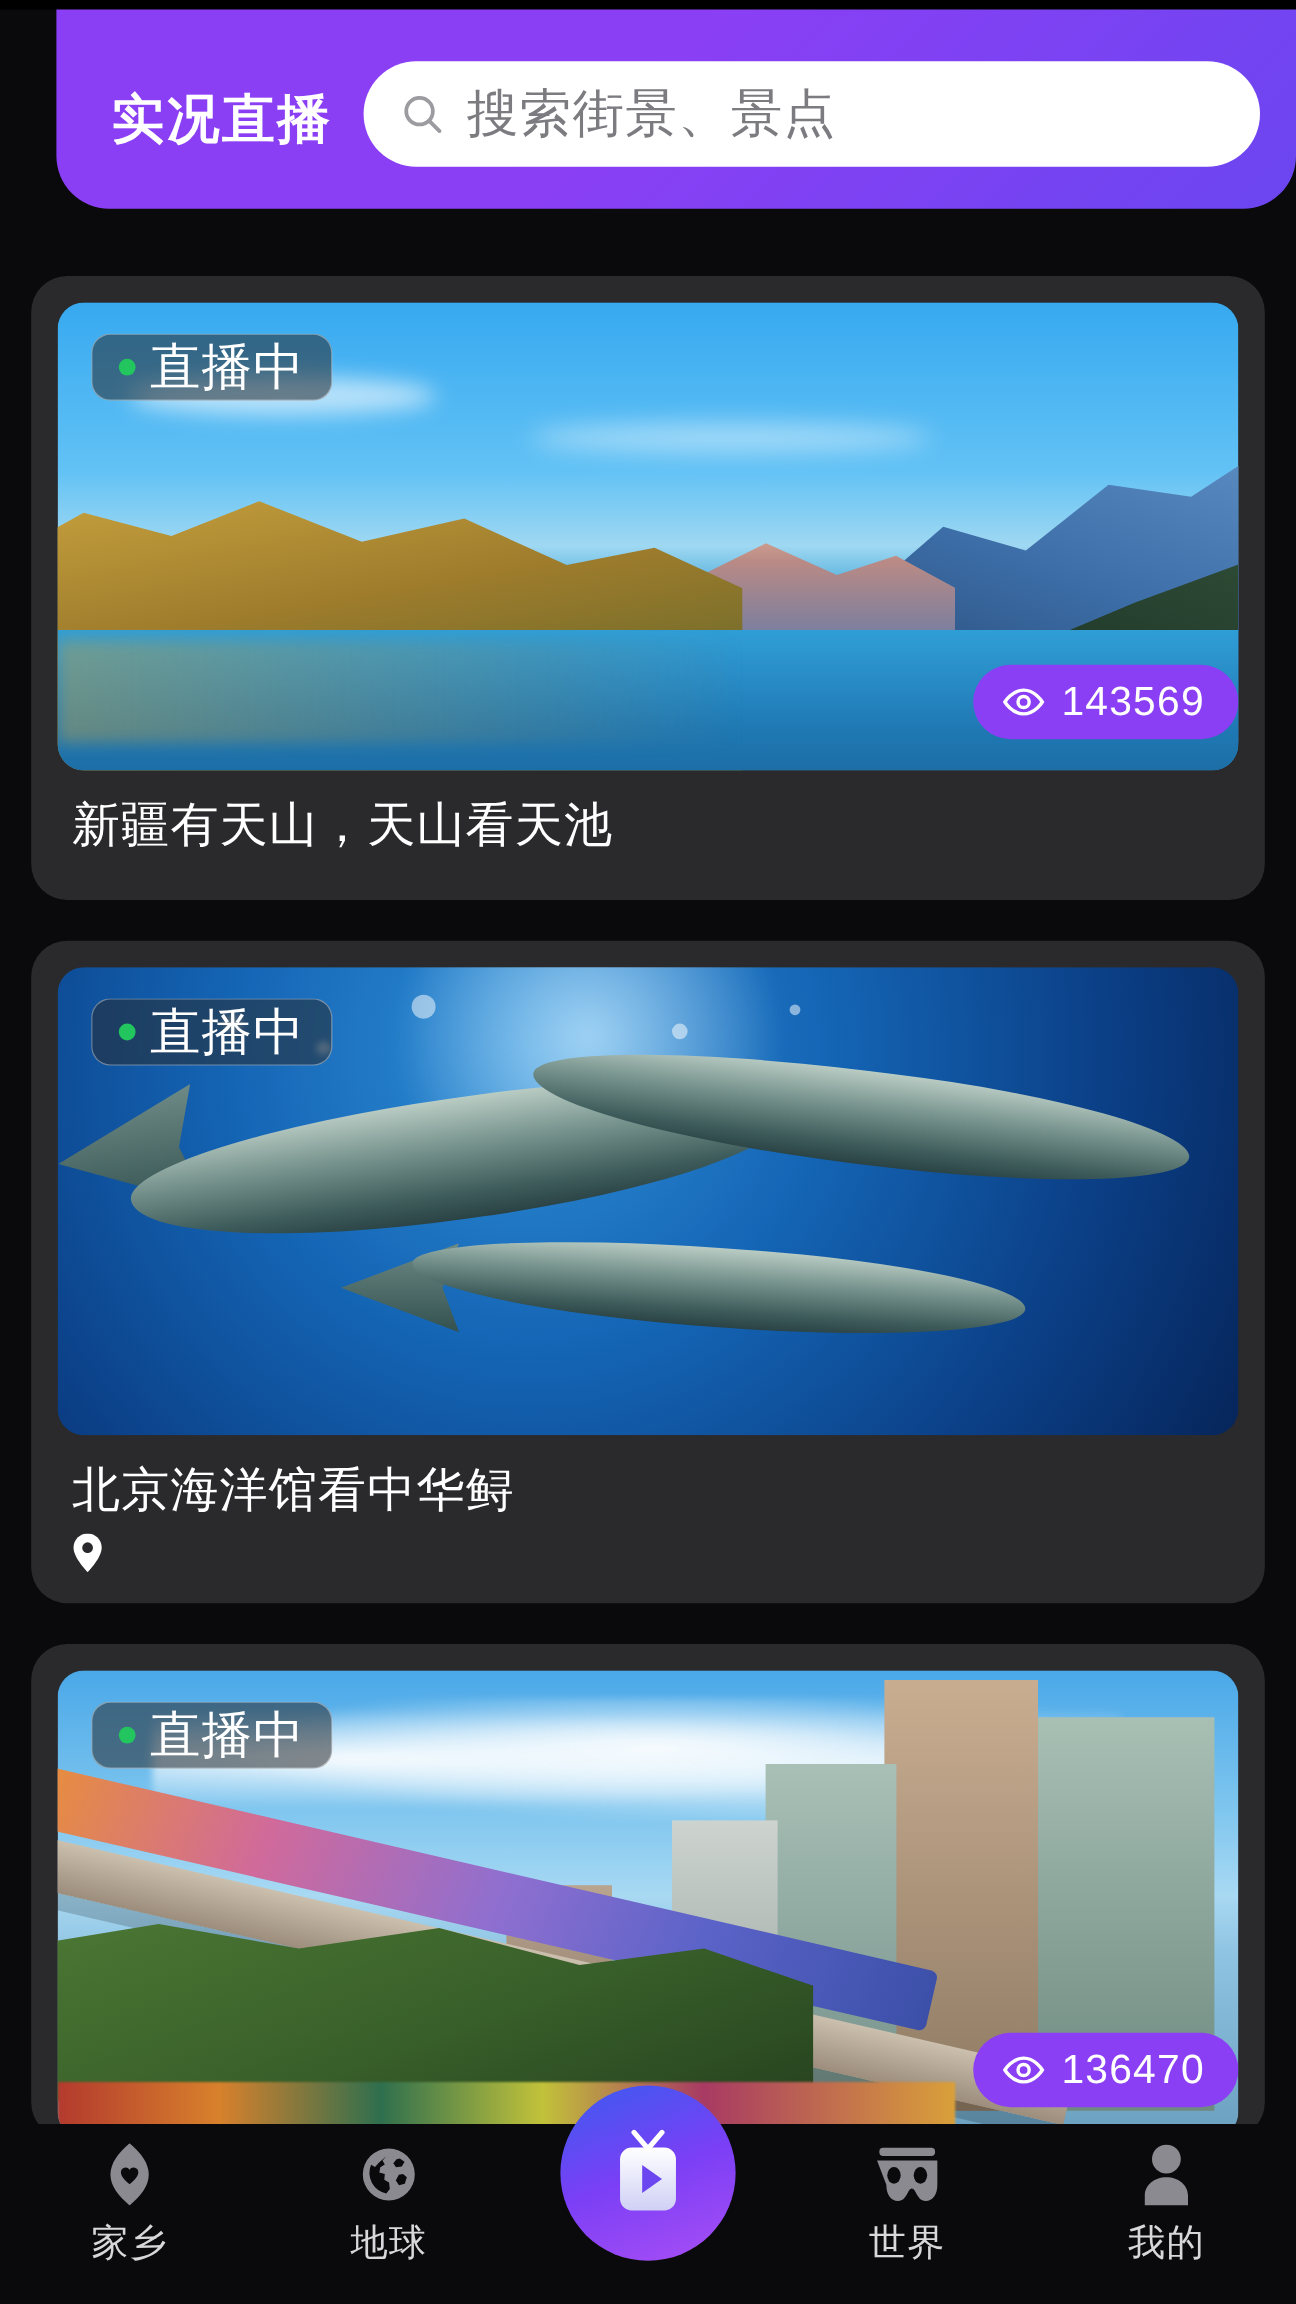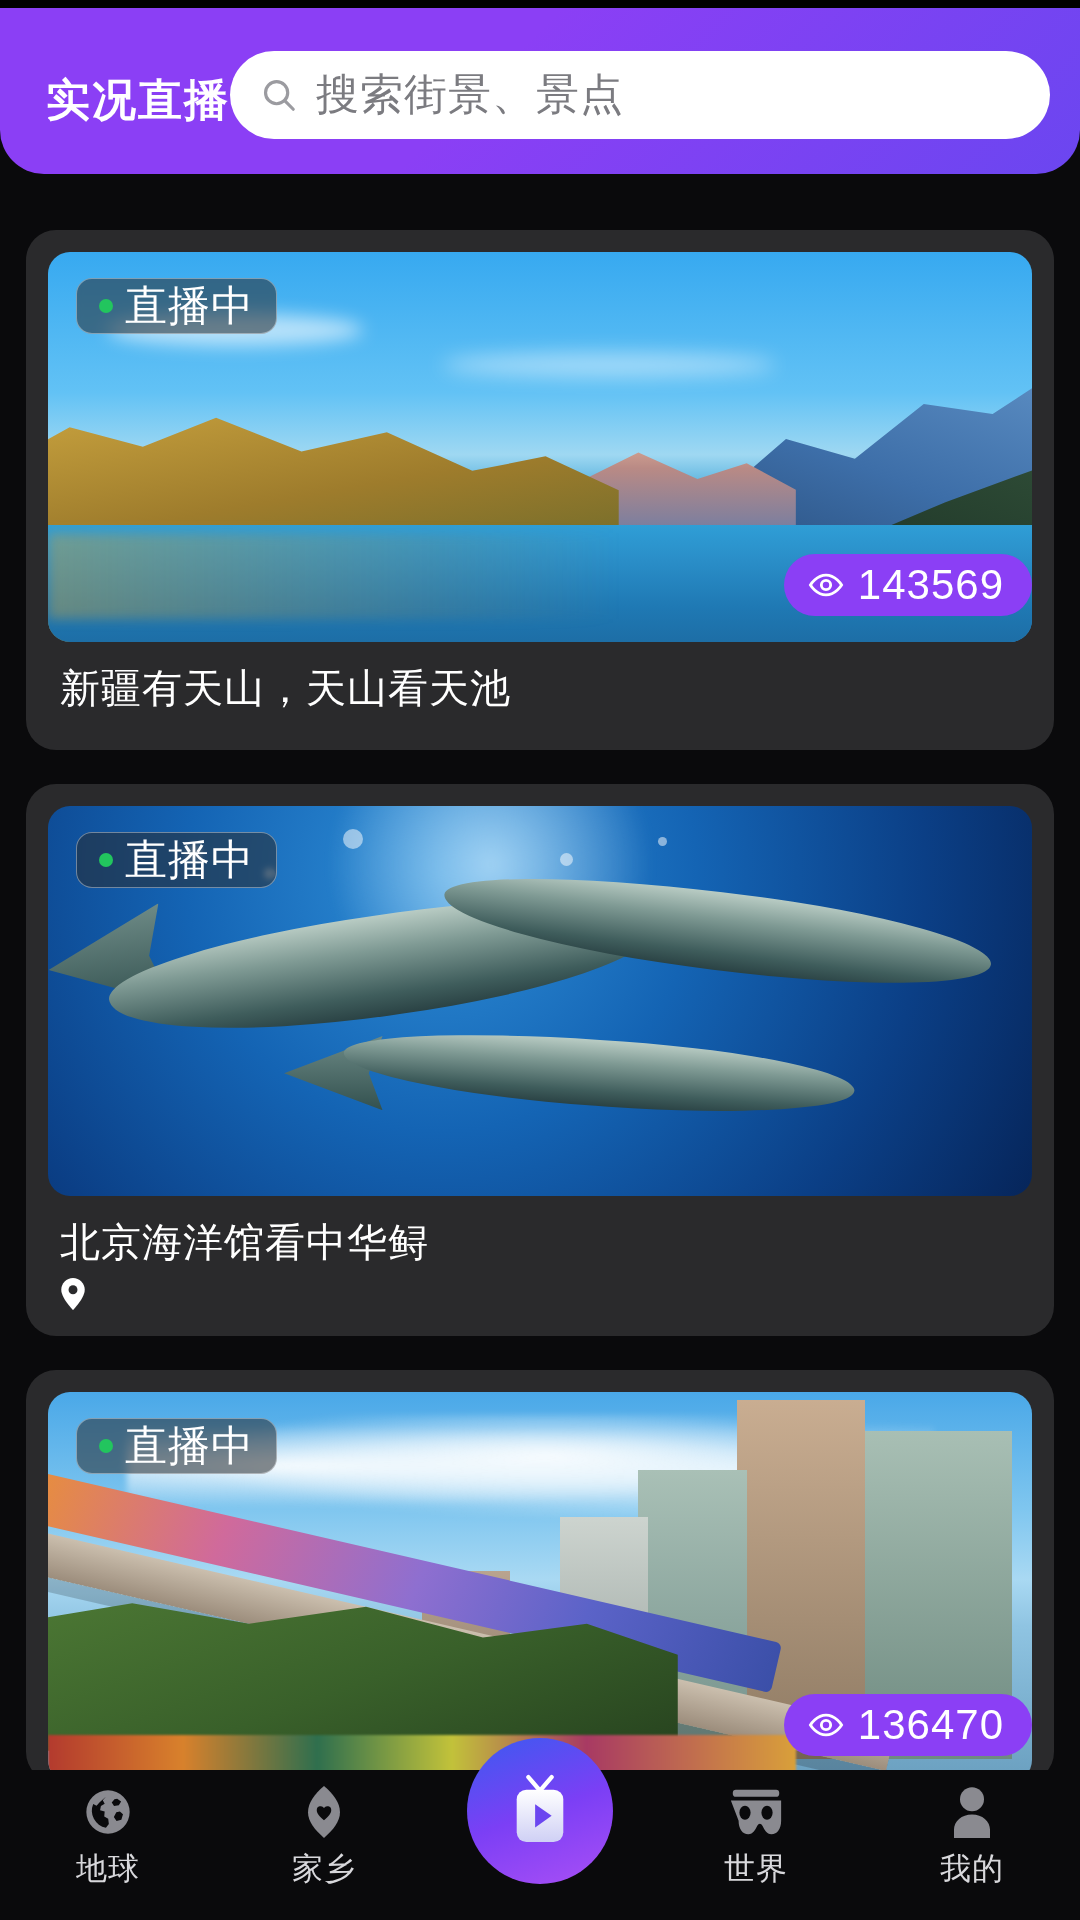--- a/index.html
+++ b/index.html
@@ -16,20 +16,22 @@
 
   
   .header {
     position:relative;
     height:166px;
     background:linear-gradient(135deg,#8b3ff5 0%,#8b3ff5 45%,#6b46f0 100%);
     border-bottom-left-radius:44px;
     border-bottom-right-radius:44px;
     display:flex; align-items:flex-end;
     padding:0 30px 30px 46px;
+    gap:26px;
+    margin-left:47px;
   }
   .app-title {
     color:#fff; font-size:44px; font-weight:bold;
     letter-spacing:2px; line-height:1; padding-bottom:22px;
     white-space:nowrap;
   }
   .search-bar {
     flex:1; height:88px; background:#fff; border-radius:44px;
     display:flex; align-items:center; padding:0 30px; gap:18px;
     margin-bottom:5px;
@@ -73,21 +75,21 @@
 
   .view-badge {
     position:absolute; right:0px; bottom:26px;
     height:62px; padding:0 28px 0 24px;
     background:#8b3ff5;
     border-top-left-radius:32px; border-bottom-left-radius:32px;
     border-top-right-radius:32px; border-bottom-right-radius:32px;
     display:flex; align-items:center; gap:14px;
   }
   .eye-icon { width:36px; height:36px; flex:0 0 auto; }
-  .view-count { color:#fff; font-size:42px; letter-spacing:1px; }
+  .view-count { color:#fff; font-size:34px; letter-spacing:1px; }
 
   .card-body { padding:22px 8px 26px 12px; }
   .card-title {
     color:#fff; font-size:40px; font-weight:500; letter-spacing:1px;
     line-height:1.2; margin-bottom:12px; white-space:nowrap;
   }
   .card-loc { display:flex; align-items:center; gap:12px; }
   .pin-icon { width:26px; height:32px; flex:0 0 auto; }
   .loc-text { color:#9a9a9e; font-size:31px; letter-spacing:0.5px; }
 
@@ -334,35 +336,35 @@
         </div>
       </div>
     </div>
 
   </div>
 
   <div class="tabbar">
 
     <div class="tab">
       <div class="tab-ico">
-        <svg width="50" height="50" viewBox="0 0 24 24" fill="#8a8a90">
-          <path d="M12 1.6A10.4 10.4 0 1 0 22.4 12 10.41 10.41 0 0 0 12 1.6Zm-1 3.1-1.5 1.7.9 1.6-1.8 1.1-.4 2.1 2.2.6-.2 2.3 1.9 1.1.3 2.6-1.4 1.8A8.4 8.4 0 0 1 4.9 8.1l1.6.9 1.5-1.7Zm5.4.9 1.9 1.3-1.1 1.9-2.3.3-1.1-1.6 1.3-1.6Zm1.3 6.2 1.5 1.3-.8 2.6-2.3.6-1.3-1.9 1.2-2.3Z"></path>
-        </svg>
-      </div>
-      <span class="tab-label">地球</span>
-    </div>
-
-    <div class="tab">
-      <div class="tab-ico">
         <svg width="46" height="52" viewBox="0 0 24 28" fill="#8a8a90">
           <path d="M12 0C6.8 4.4 3.4 9 3.4 14.2c0 5 3.6 9.4 8.6 13.8 5-4.4 8.6-8.8 8.6-13.8C20.6 9 17.2 4.4 12 0Z"></path>
           <path d="M12 18.4c-2.2-1.9-3.9-3.5-3.9-5.4a2.1 2.1 0 0 1 3.9-1.1 2.1 2.1 0 0 1 3.9 1.1c0 1.9-1.7 3.5-3.9 5.4Z" fill="#0a0a0c"></path>
         </svg>
       </div>
       <span class="tab-label">家乡</span>
+    </div>
+
+    <div class="tab">
+      <div class="tab-ico">
+        <svg width="50" height="50" viewBox="0 0 24 24" fill="#8a8a90">
+          <path d="M12 1.6A10.4 10.4 0 1 0 22.4 12 10.41 10.41 0 0 0 12 1.6Zm-1 3.1-1.5 1.7.9 1.6-1.8 1.1-.4 2.1 2.2.6-.2 2.3 1.9 1.1.3 2.6-1.4 1.8A8.4 8.4 0 0 1 4.9 8.1l1.6.9 1.5-1.7Zm5.4.9 1.9 1.3-1.1 1.9-2.3.3-1.1-1.6 1.3-1.6Zm1.3 6.2 1.5 1.3-.8 2.6-2.3.6-1.3-1.9 1.2-2.3Z"></path>
+        </svg>
+      </div>
+      <span class="tab-label">地球</span>
     </div>
 
     <div class="tab">
       <div class="tab-center">
         <svg width="66" height="74" viewBox="0 0 34 38">
           <path d="M11 1.5 17 8.5 23 1.5" stroke="#fff" stroke-width="2.2" fill="none" stroke-linecap="round"></path>
           <rect x="5" y="8" width="24" height="27" rx="5" fill="url(#tvg)"></rect>
           <defs>
             <linearGradient id="tvg" x1="0" y1="0" x2="0" y2="1">
               <stop offset="0" stop-color="#ffffff"></stop>

